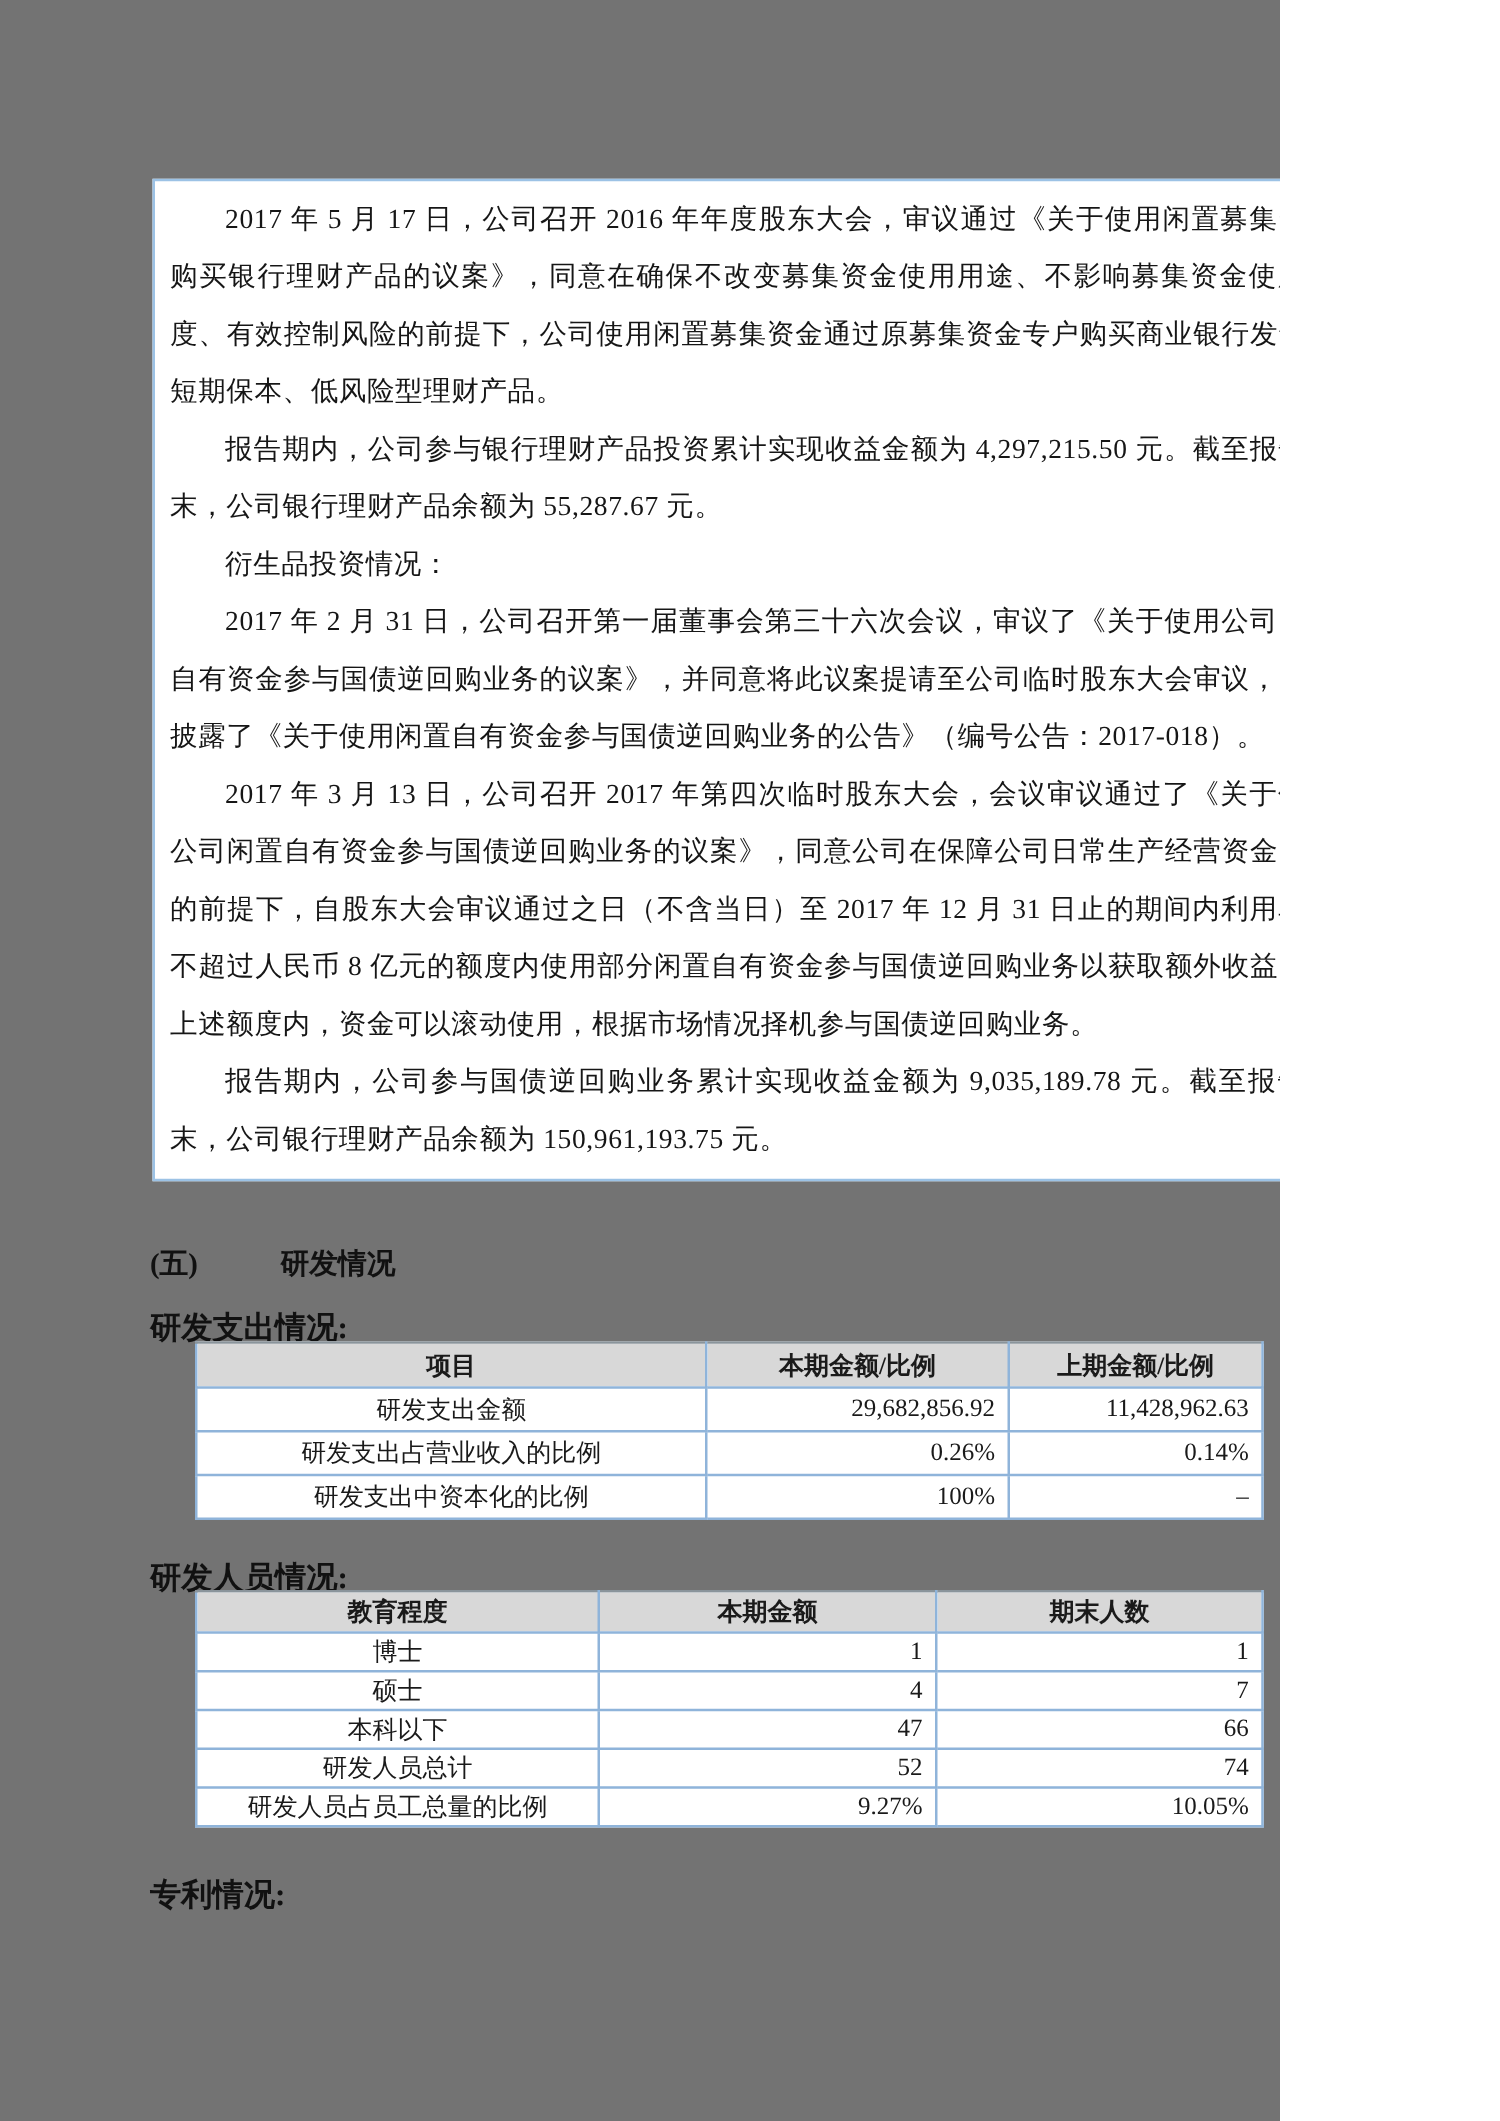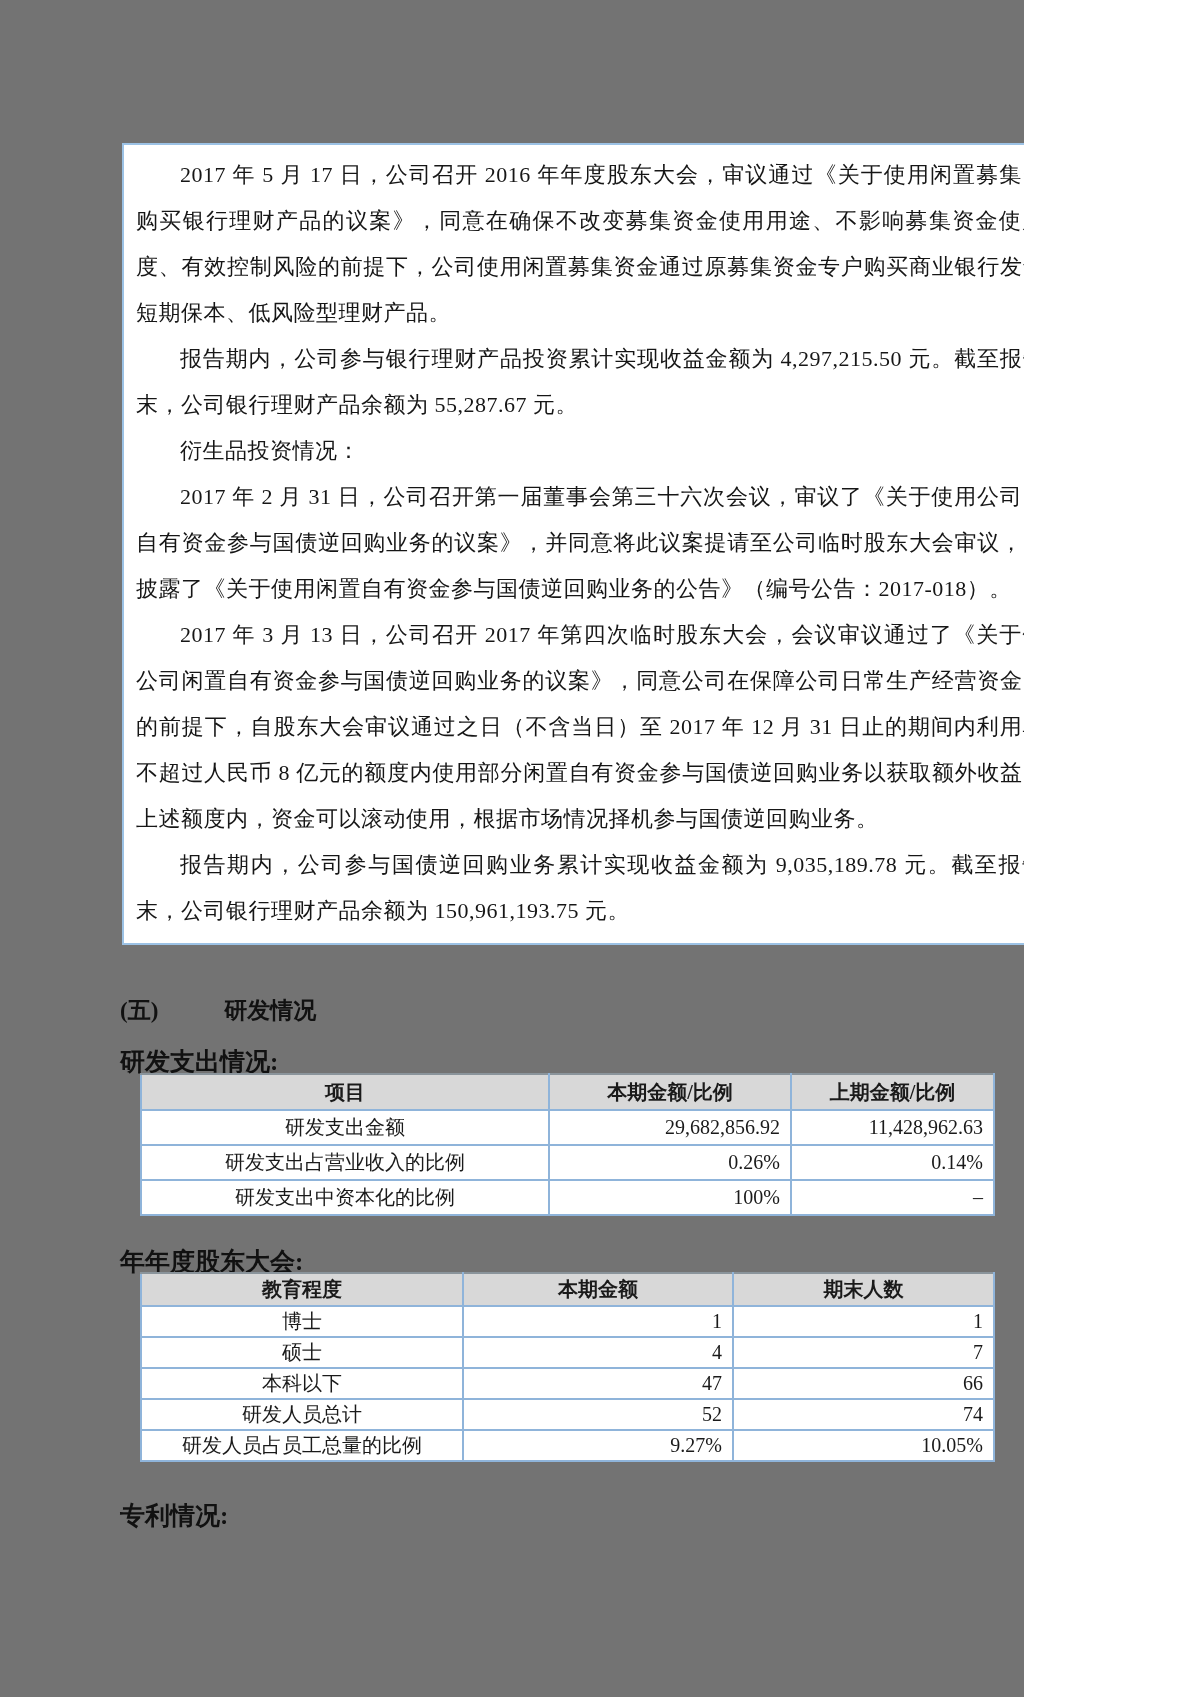--- a/index.html
+++ b/index.html
@@ -48,21 +48,21 @@
     font-size: 25px;
     font-weight: bold;
     color: #111111;
   }
   #lbl-expense { top: 1045px; }
   #lbl-staff   { top: 1245px; }
   #lbl-patent  { top: 1499px; }
   
   .dtable {
     position: absolute;
-    left: 140px;
+    left: 156px;
     width: 853px;
     border-collapse: collapse;
     table-layout: fixed;
     background: #ffffff;
   }
   #table-expense { top: 1073px; }
   #table-staff   { top: 1272px; }
   .dtable th, .dtable td {
     border: 2px solid #8FB4DA;
     font-size: 20px;
@@ -130,21 +130,21 @@
           <td>0.14%</td>
         </tr>
         <tr>
           <td>研发支出中资本化的比例</td>
           <td>100%</td>
           <td>–</td>
         </tr>
       </tbody>
   </table>
 
-  <div class="sub-label" id="lbl-staff">年年度股东大会:</div>
+  <div class="sub-label" id="lbl-staff">研发人员情况:</div>
 
   <table class="dtable" id="table-staff">
     <colgroup>
       <col style="width:322px">
         <col style="width:270px">
         <col style="width:261px">
     </colgroup>
     <thead>
         <tr>
           <th>教育程度</th>

